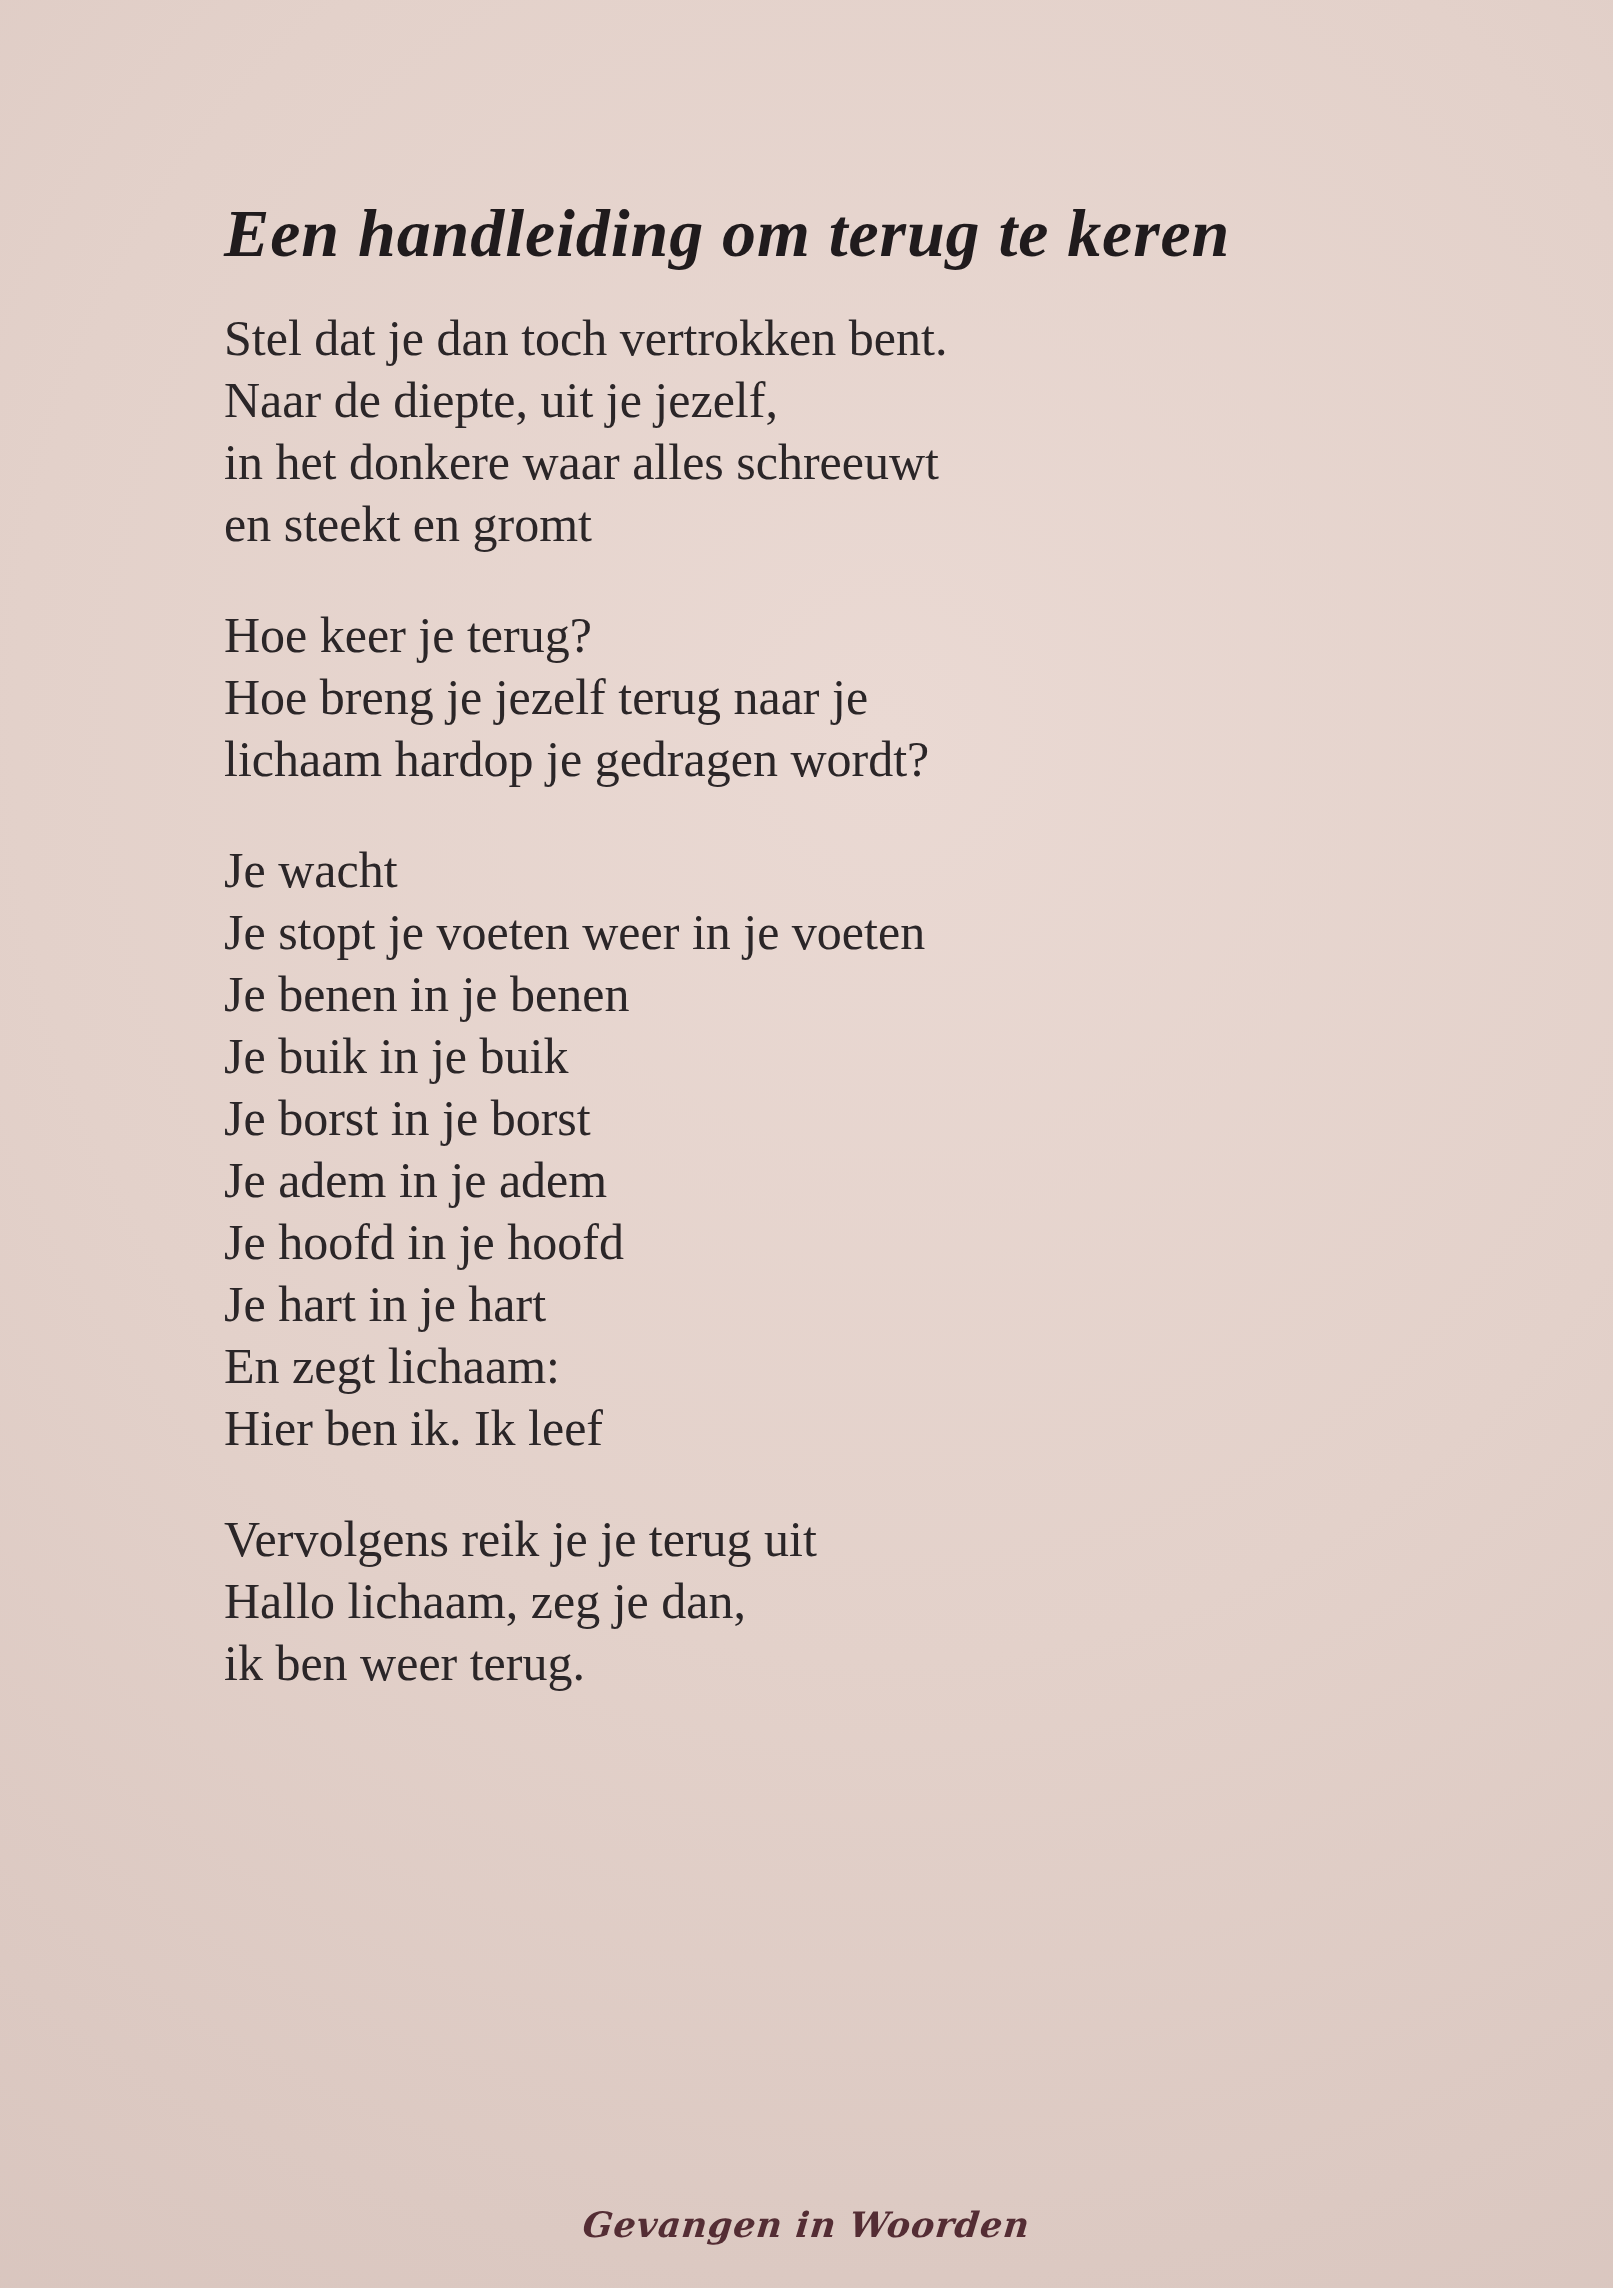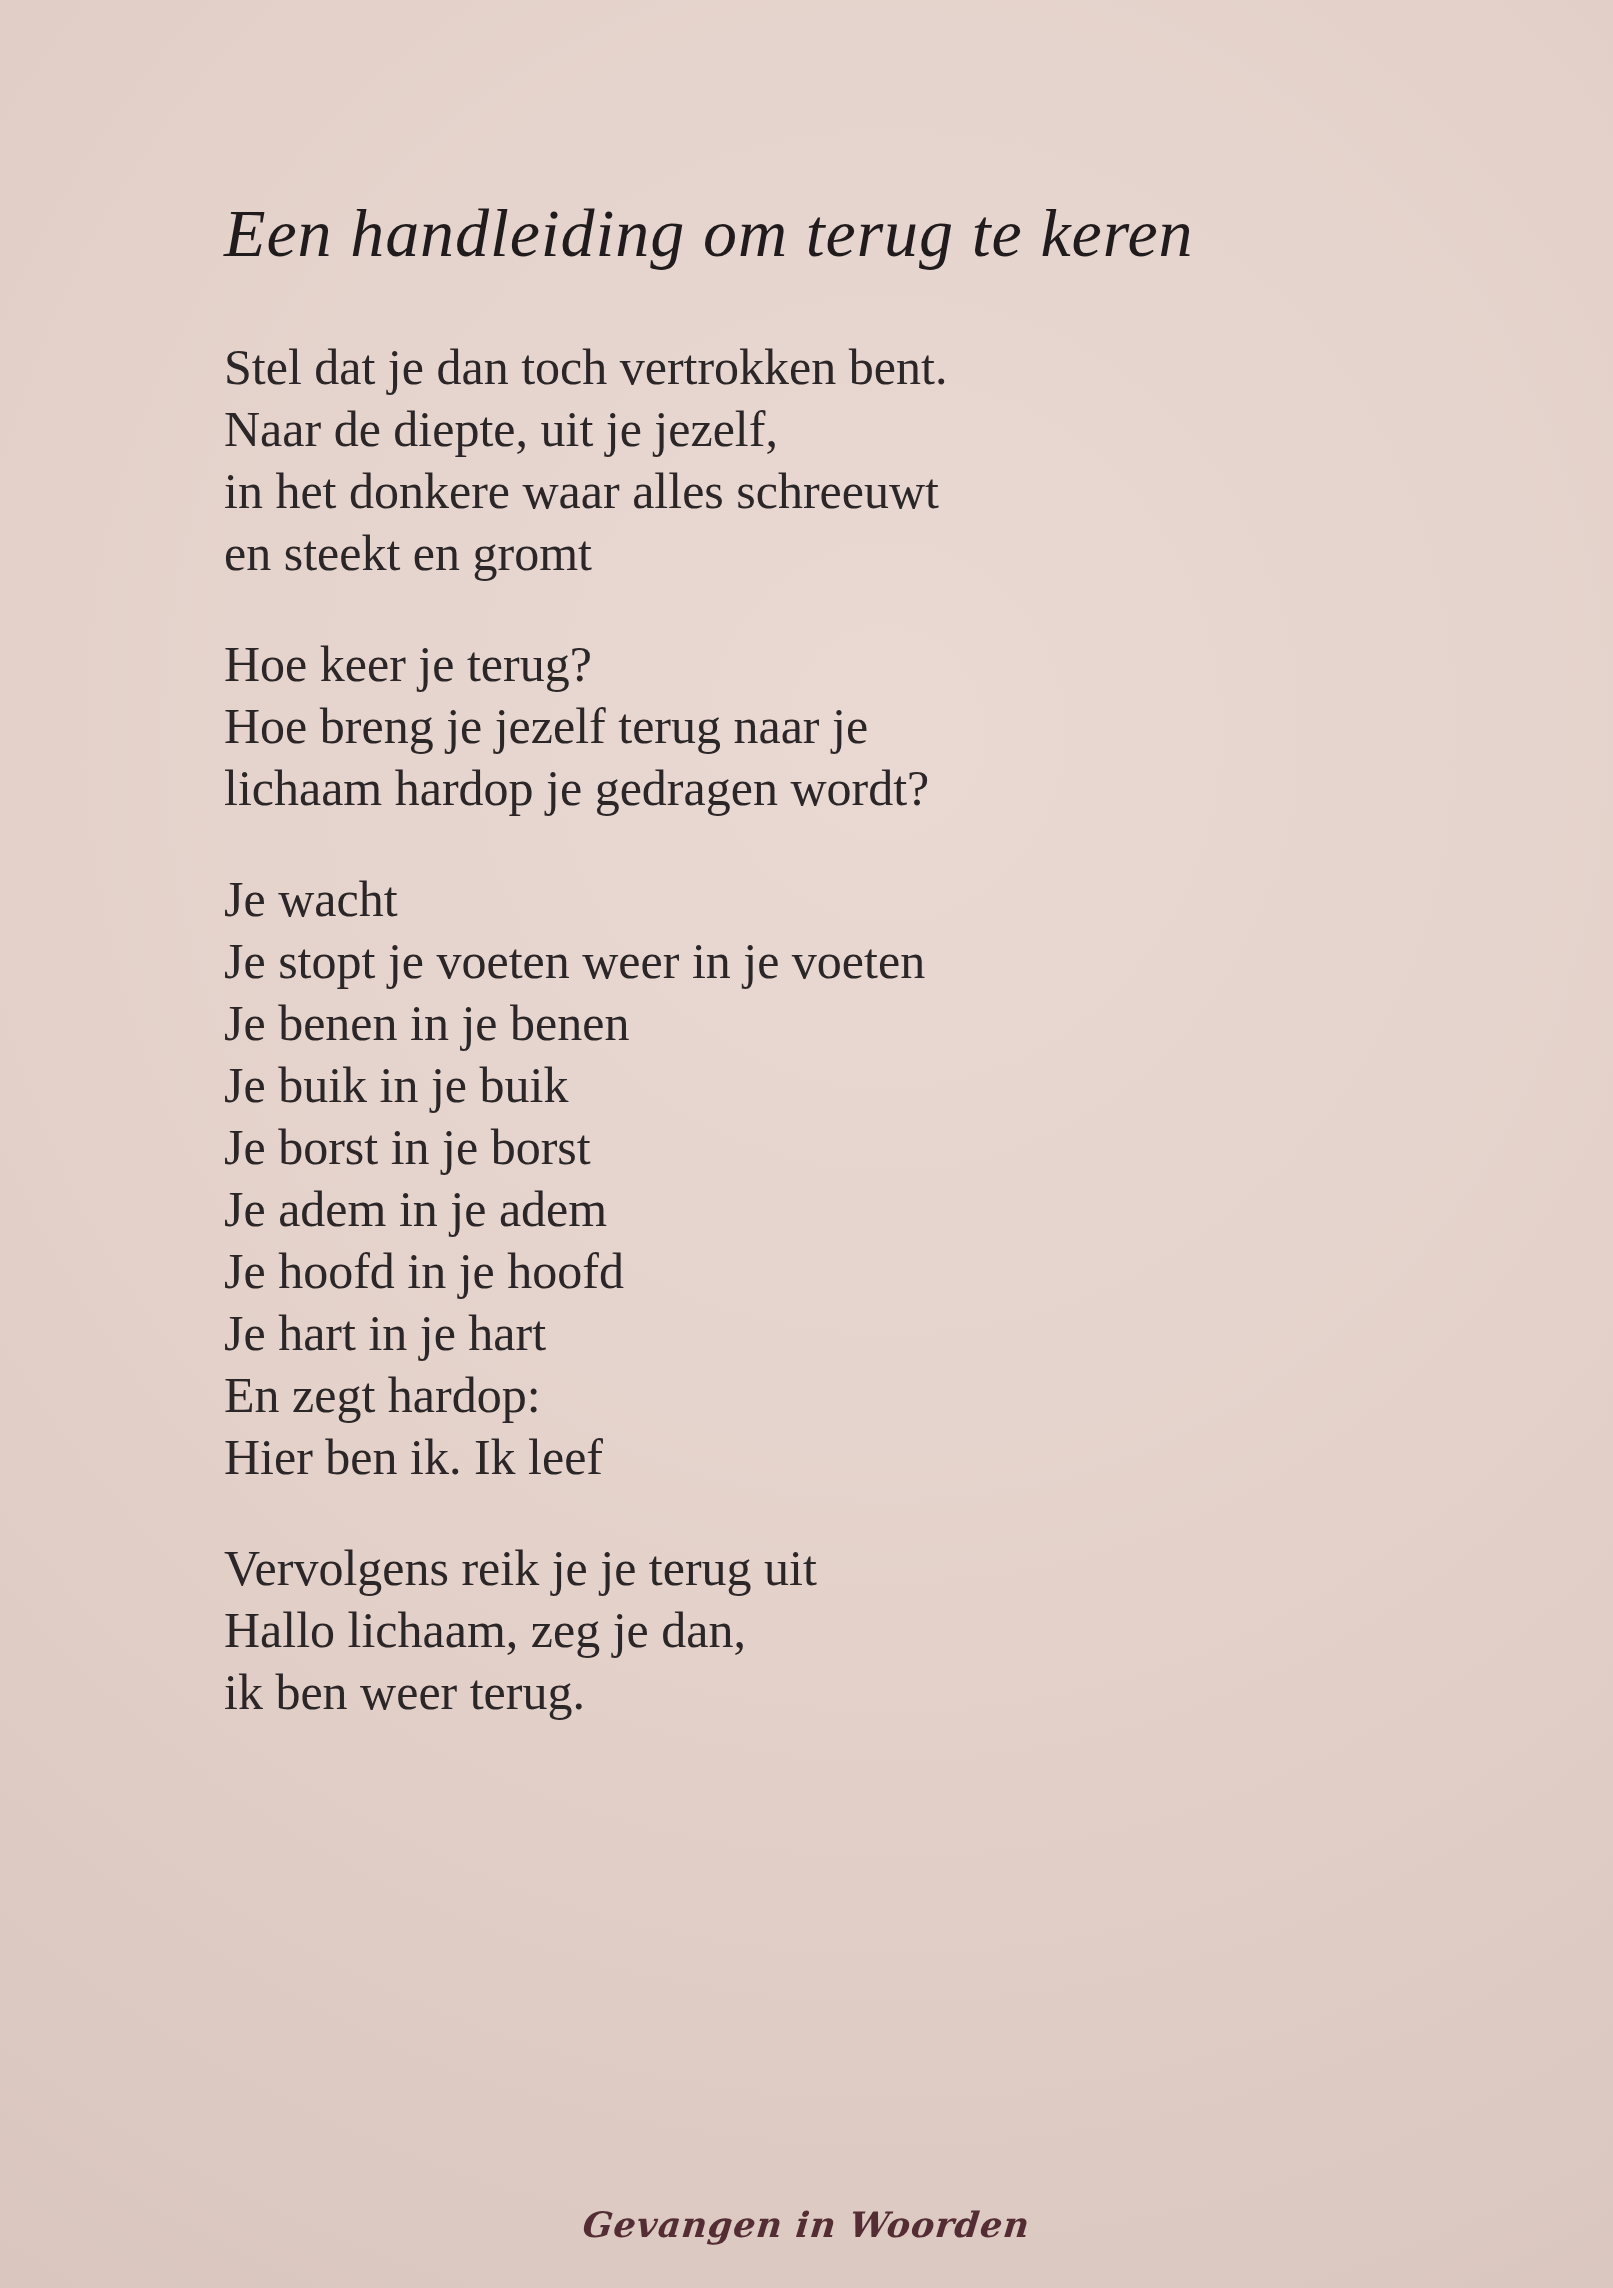--- a/index.html
+++ b/index.html
@@ -17,25 +17,25 @@
   }
   .content {
     position: absolute;
     left: 224px;
     top: 196px;
     right: 111px;
   }
   .poem-title {
     font-family: "Liberation Serif", serif;
     font-style: italic;
-    font-weight: 400;
+    font-weight: 700;
     font-size: 68px;
     line-height: 1.1;
     color: #201b1d;
-    margin: 0 0 65px 0;
+    margin: 0 0 36px 0;
     letter-spacing: 0.9px;
     white-space: nowrap;
   }
   .stanza {
     margin: 0 0 49px 0;
   }
   .poem-line {
     font-family: "Liberation Serif", serif;
     font-size: 50px;
     line-height: 62px;
@@ -82,21 +82,21 @@
 
   <div class="stanza">
     <div class="poem-line">Je wacht</div>
     <div class="poem-line">Je stopt je voeten weer in je voeten</div>
     <div class="poem-line">Je benen in je benen</div>
     <div class="poem-line">Je buik in je buik</div>
     <div class="poem-line">Je borst in je borst</div>
     <div class="poem-line">Je adem in je adem</div>
     <div class="poem-line">Je hoofd in je hoofd</div>
     <div class="poem-line">Je hart in je hart</div>
-    <div class="poem-line">En zegt hardop:</div>
+    <div class="poem-line">En zegt lichaam:</div>
     <div class="poem-line">Hier ben ik. Ik leef</div>
   </div>
 
   <div class="stanza">
     <div class="poem-line">Vervolgens reik je je terug uit</div>
     <div class="poem-line">Hallo lichaam, zeg je dan,</div>
     <div class="poem-line">ik ben weer terug.</div>
   </div>
 
 </div>

